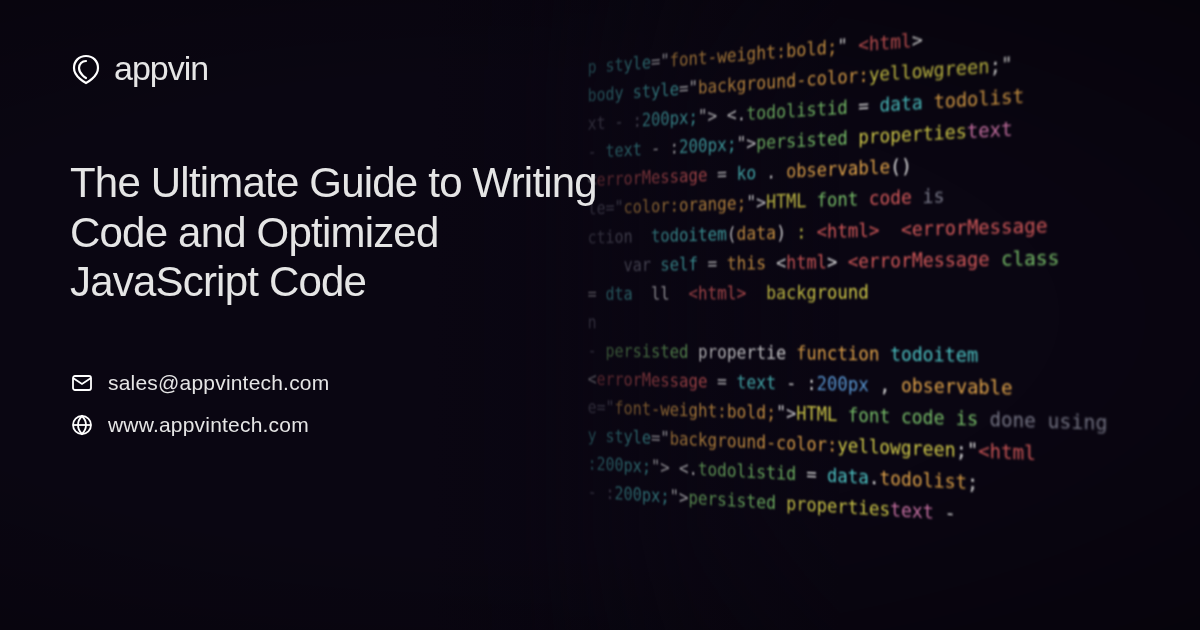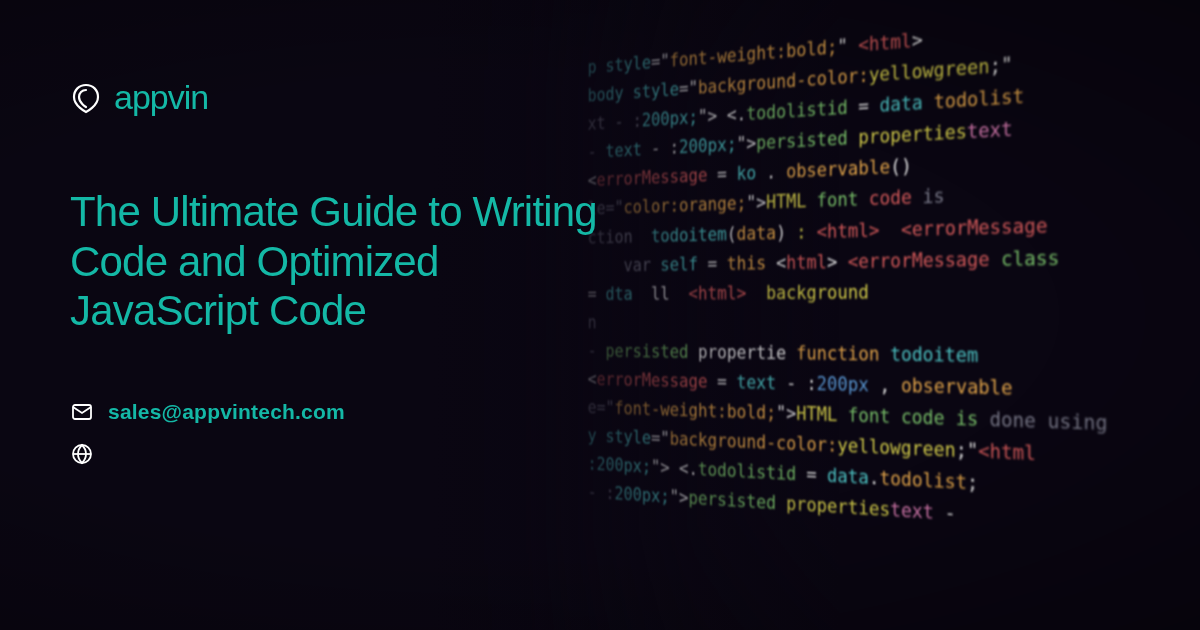--- a/index.html
+++ b/index.html
@@ -51,22 +51,22 @@
     position: absolute;
     inset: 0;
     background: radial-gradient(ellipse 120% 90% at 40% 50%, transparent 40%, rgba(0,0,0,0.55) 100%);
     pointer-events: none;
   }
   .content {
     position: absolute;
     top: 0; left: 0;
     width: 640px;
     height: 462px;
-    padding: 78px 0 0 70px;
-    color: #14b8a6;
+    padding: 49px 0 0 70px;
+    color: #e5e5e5;
   }
   .brand {
     display: flex;
     align-items: center;
     gap: 12px;
     margin-bottom: 70px;
   }
   .brand-icon {
     width: 32px; height: 32px;
     display: inline-flex;
@@ -82,21 +82,21 @@
     line-height: 1.18;
     letter-spacing: -0.8px;
     margin-bottom: 64px;
     max-width: 560px;
   }
   .contact-row {
     display: flex;
     align-items: center;
     gap: 14px;
     font-size: 21px;
-    font-weight: 700;
+    font-weight: 400;
     margin-bottom: 18px;
     letter-spacing: 0.2px;
   }
   .icon {
     width: 24px; height: 24px;
     flex-shrink: 0;
     display: inline-flex;
     align-items: center;
     justify-content: center;
   }
@@ -133,14 +133,15 @@
   </div>
 
   <div class="contact-row">
     <span class="icon">
       <svg viewBox="0 0 24 24" fill="none" stroke="#ffffff" stroke-width="1.8">
         <circle cx="12" cy="12" r="9"></circle>
         <path d="M3 12h18"></path>
         <path d="M12 3c2.5 2.5 4 5.5 4 9s-1.5 6.5-4 9c-2.5-2.5-4-5.5-4-9s1.5-6.5 4-9z"></path>
       </svg>
     </span>
+    <span>www.appvintech.com</span>
   </div>
 </div>
 
 </body></html>

